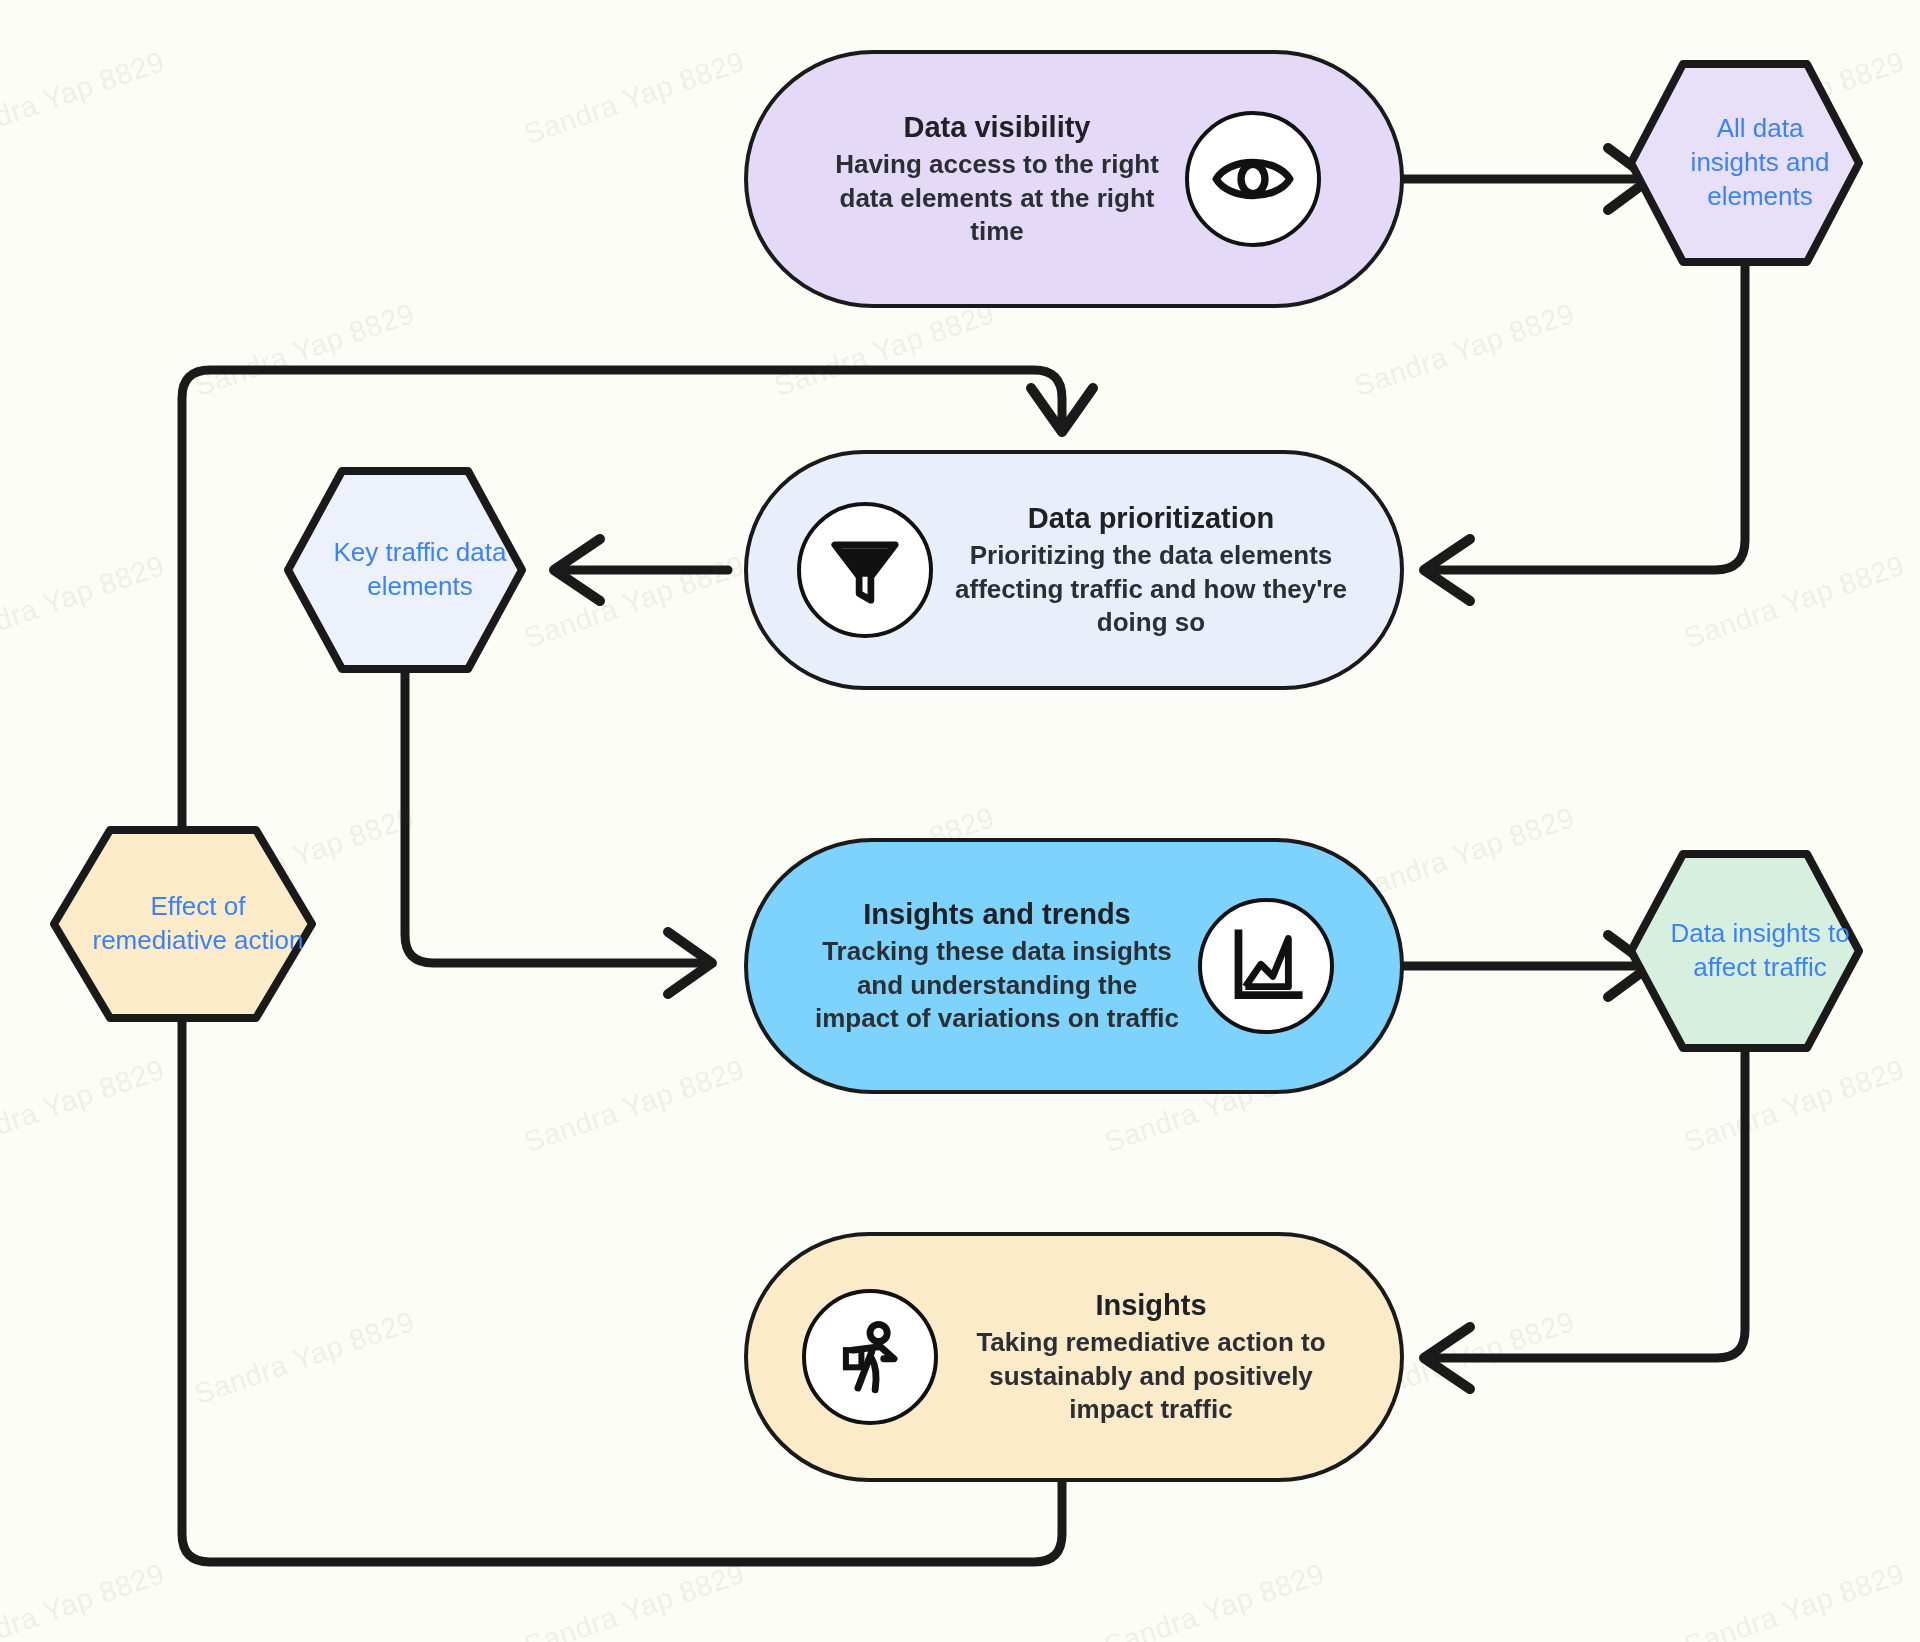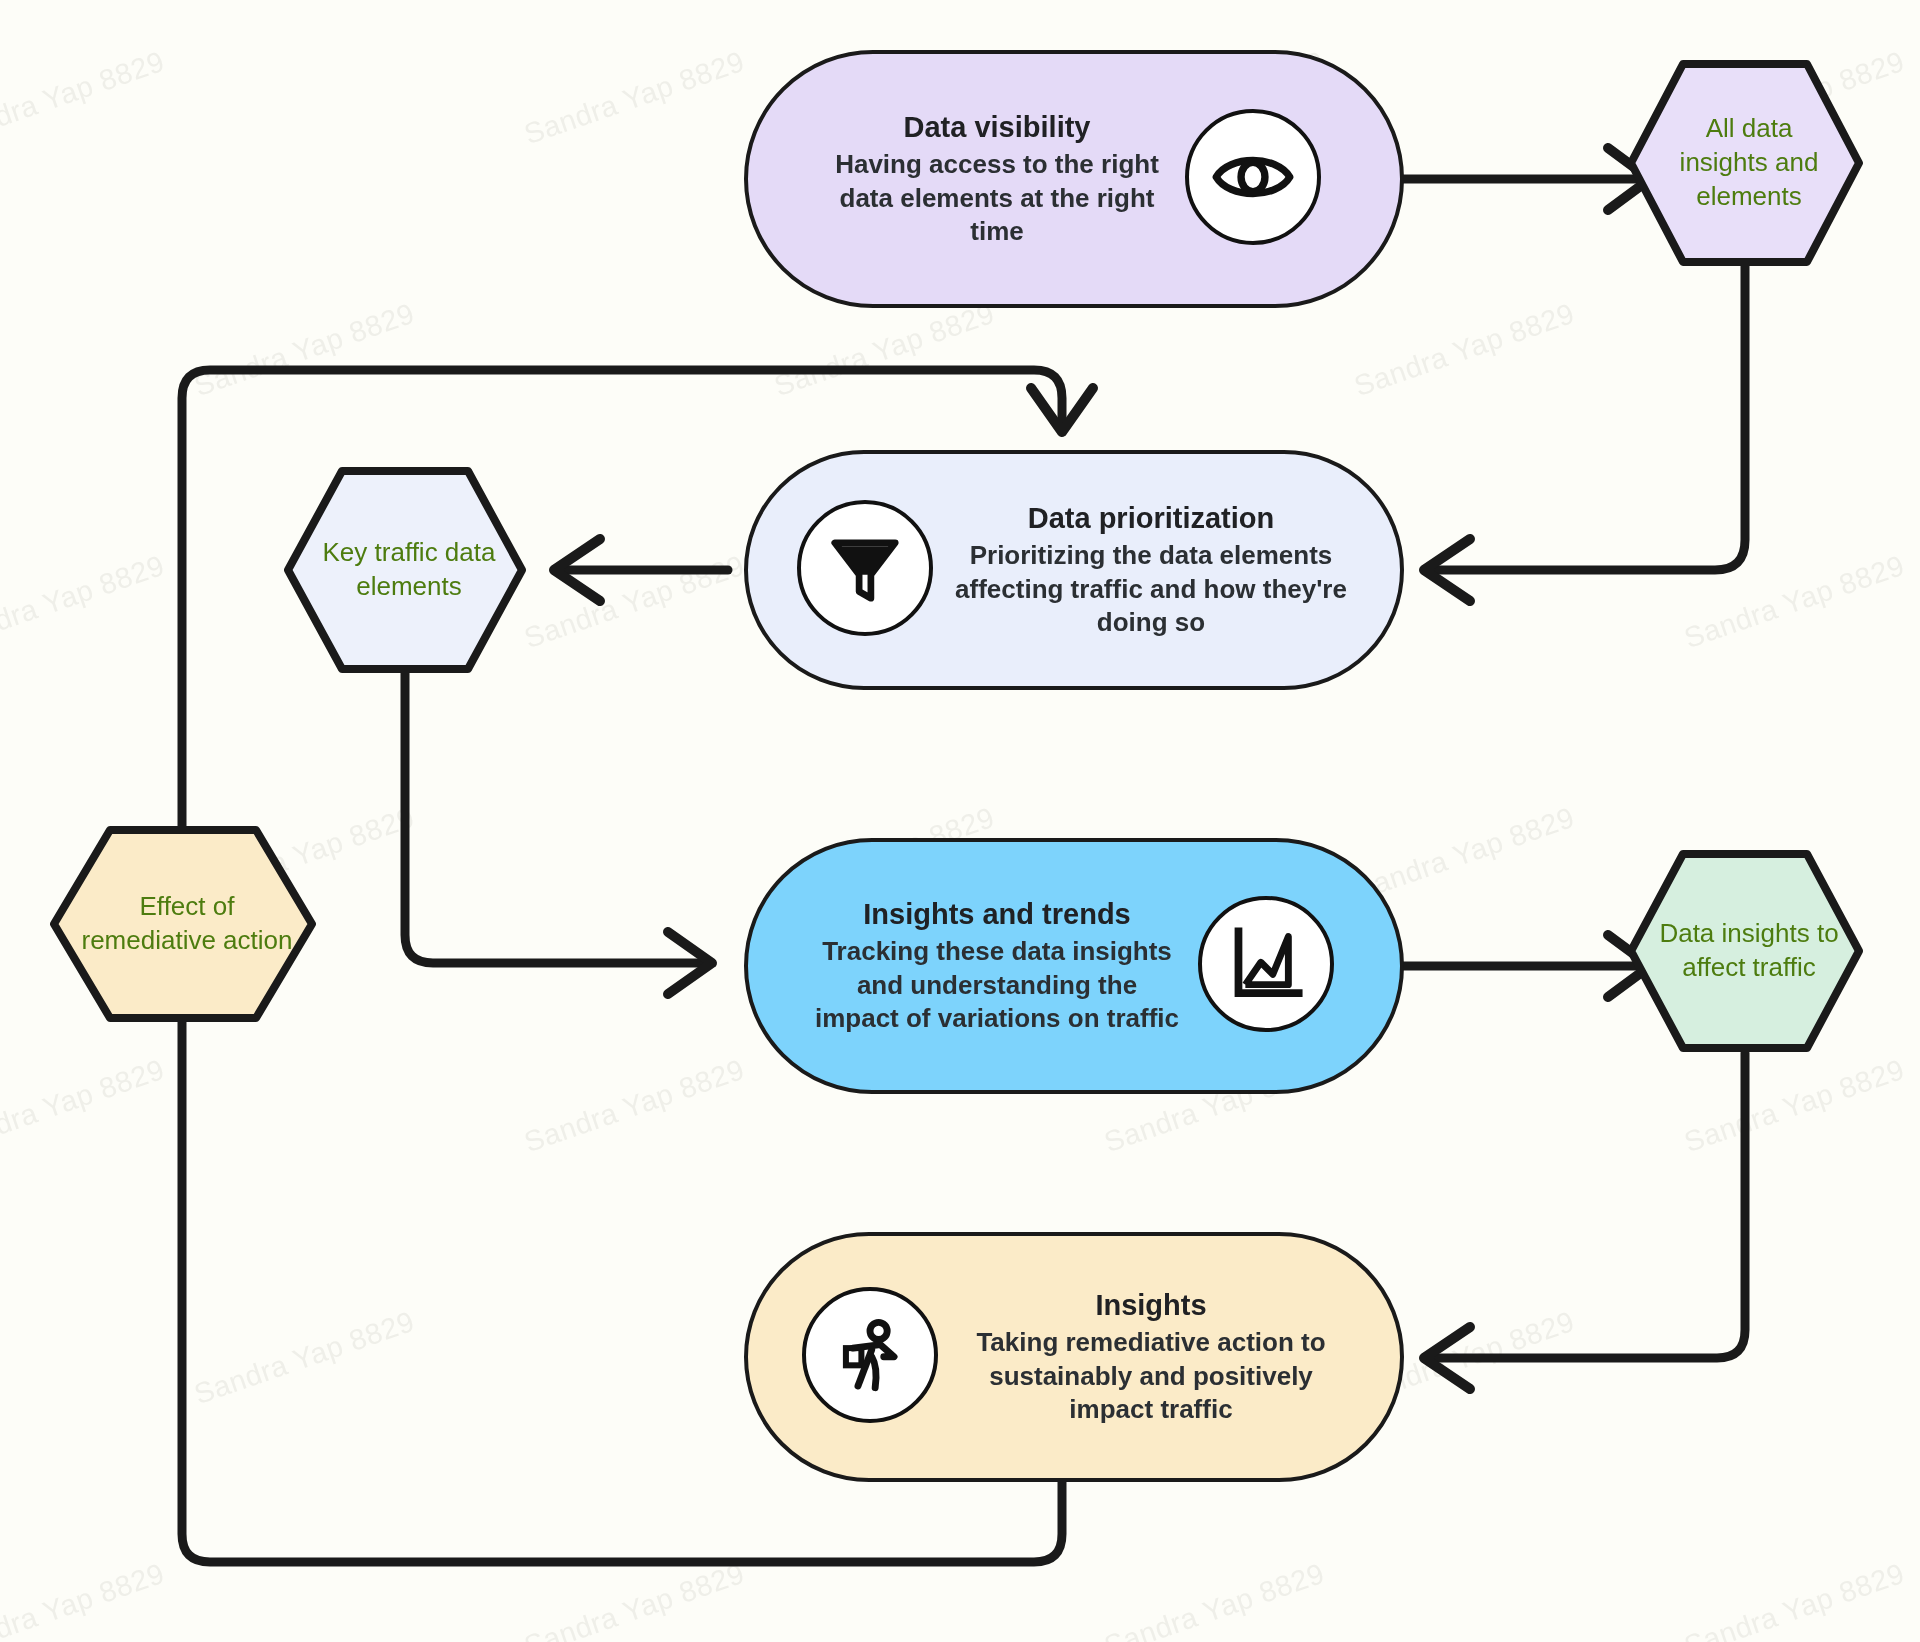--- a/index.html
+++ b/index.html
@@ -48,21 +48,21 @@
   .stadium {
     border: 4px solid #1a1a1a;
     border-radius: 999px;
     display: flex;
     align-items: center;
     justify-content: center;
     box-sizing: border-box;
   }
   .stadium-inner {
     display: flex;
-    align-items: flex-start;
+    align-items: center;
     justify-content: center;
     gap: 18px;
     width: 100%;
     padding: 0 14px;
     box-sizing: border-box;
   }
   .txtblock {
     text-align: center;
     flex: 0 1 auto;
   }
@@ -92,28 +92,28 @@
     box-sizing: border-box;
   }
   
   .hexnode {
     position: absolute;
     z-index: 20;
   }
   .hexnode svg { display: block; }
   .hexlabel {
     position: absolute;
-    left: 4px; top: 0;
+    left: 15px; top: 0;
     width: 100%; height: 100%;
     display: flex;
     align-items: center;
     justify-content: center;
     text-align: center;
     font-size: 26px;
-    color: #4d7c0f;
+    color: #3b82f6;
     line-height: 1.30;
     box-sizing: border-box;
     padding: 0 34px;
   }
 </style>
 </head>
 <body>
 
 <div id="canvas">
 

